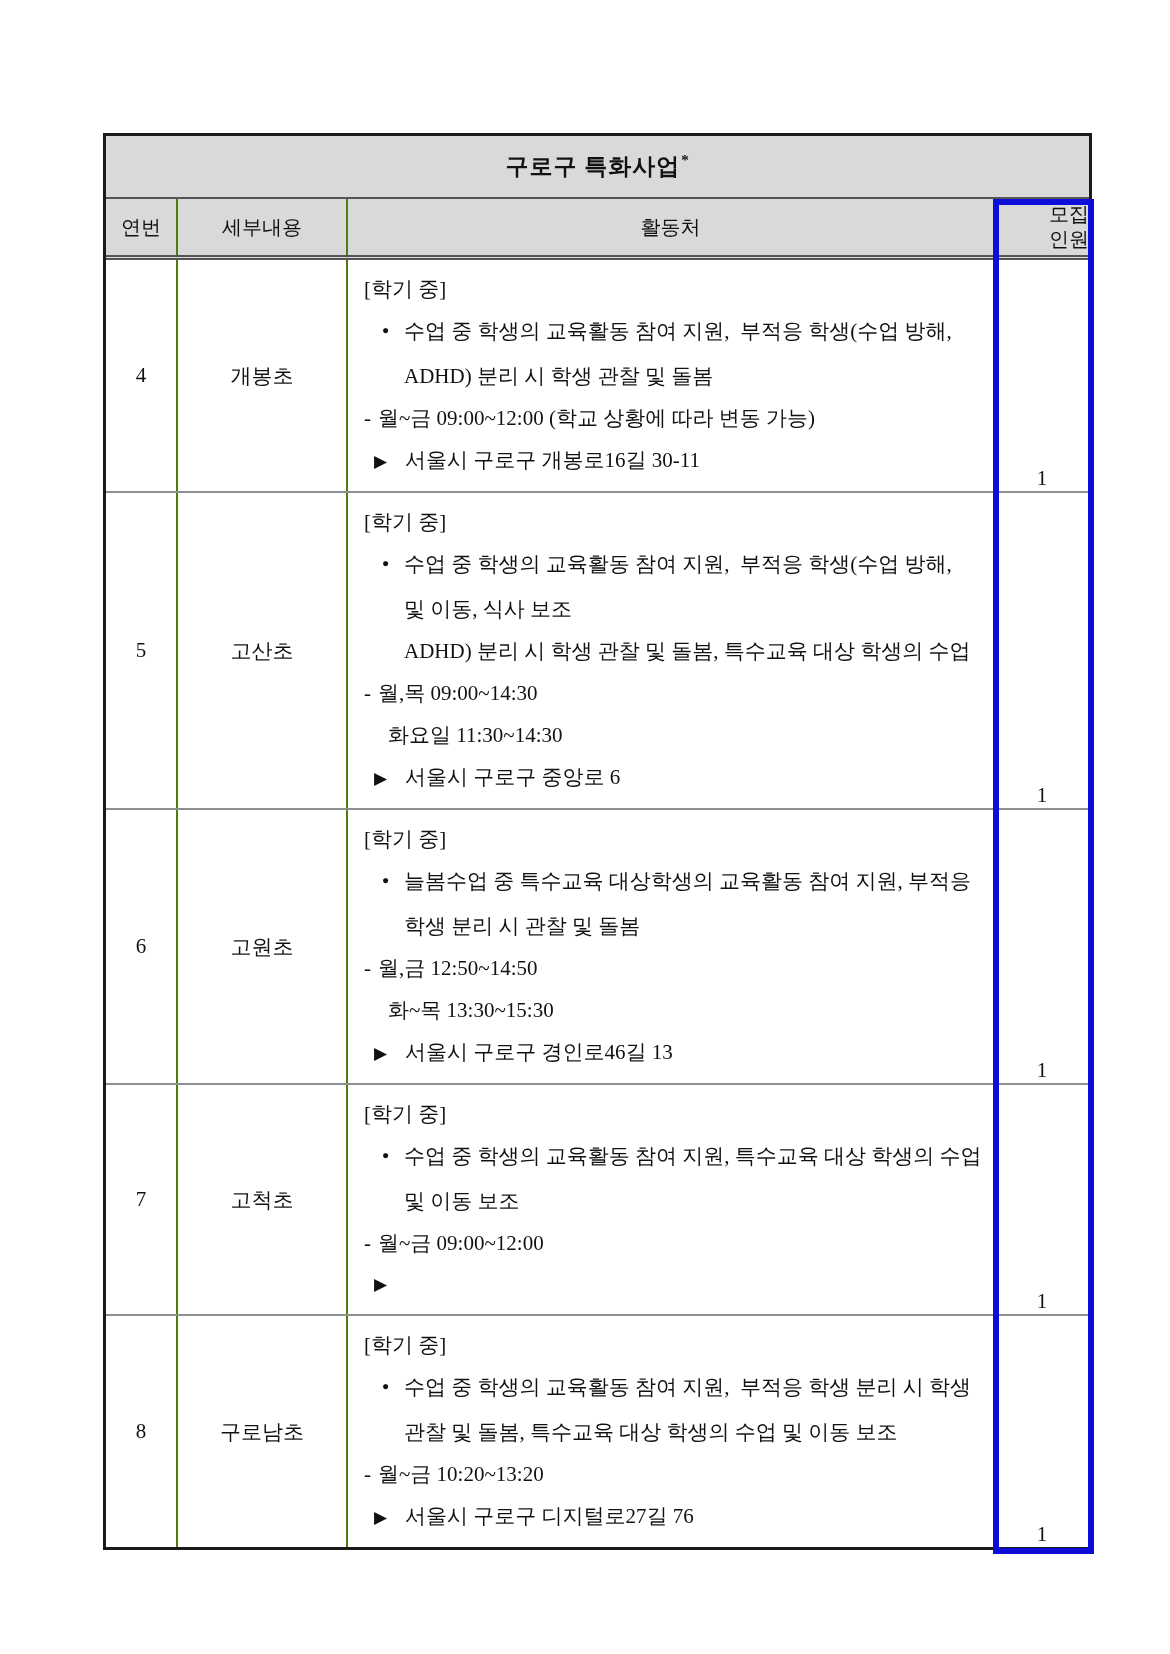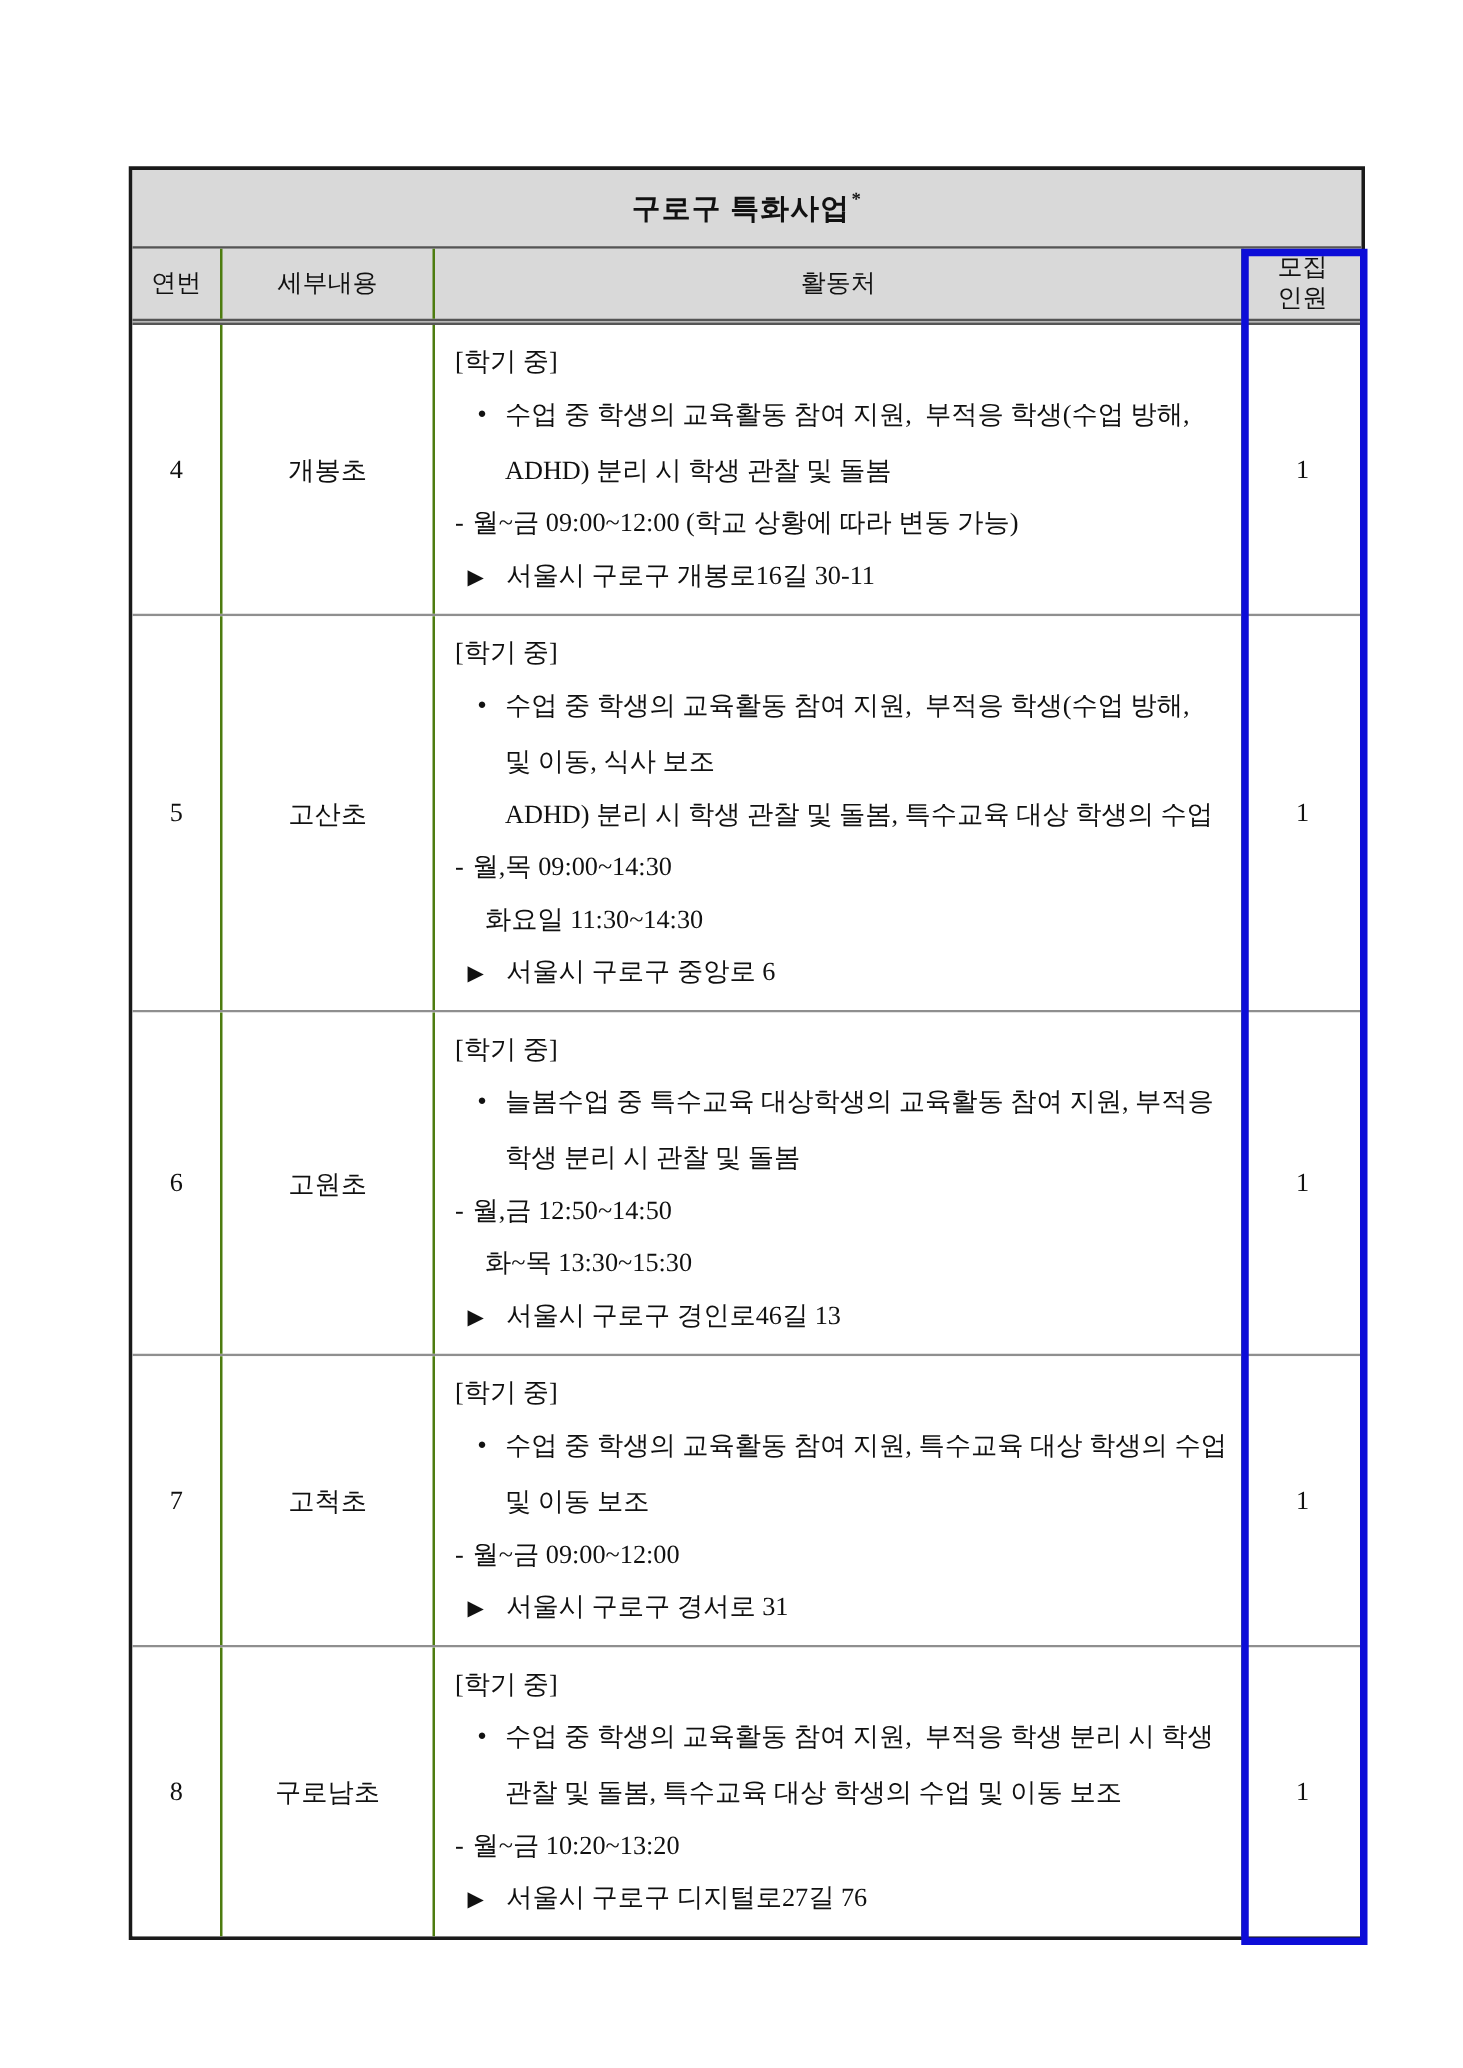--- a/index.html
+++ b/index.html
@@ -63,21 +63,21 @@
     line-height: 25px;
   }
   .data-row {
     display: grid;
     grid-template-columns: 72px 170px 647px 94px;
     border-bottom: 2px solid #8f8f8f;
     background: #ffffff;
   }
   .data-row:last-child { border-bottom: none; }
   .c { border-right: 2px solid #4d7c0f; }
-  .c:last-child { border-right: none; }
+  .c:last-child { border-right: none; align-items: flex-end; }
   .cell-center {
     display: flex;
     align-items: center;
     justify-content: center;
     font-size: 21px;
   }
   .det {
     padding: 8px 6px 8px 10px;
     display: flex;
     flex-direction: column;
@@ -191,21 +191,21 @@
   </div>
 
   <div class="data-row">
     <div class="c cell-center no">7</div>
     <div class="c cell-center place">고척초</div>
     <div class="c det">
               <div class="ln plain"><span class="txt">[학기 중]</span></div>
               <div class="ln bullet"><span class="pfx">●</span><span class="txt">수업 중 학생의 교육활동 참여 지원, 특수교육 대상 학생의 수업</span></div>
               <div class="ln cont"><span class="txt">및 이동 보조</span></div>
               <div class="ln dash"><span class="pfx">-</span><span class="txt">월~금 09:00~12:00</span></div>
-              <div class="ln addr"><span class="pfx">▶</span><span class="txt">서울시 구로구 경서로 31</span></div>
+              <div class="ln addr"><span class="pfx">▶</span></div>
             </div>
     <div class="c cell-center rec">1</div>
   </div>
 
   <div class="data-row">
     <div class="c cell-center no">8</div>
     <div class="c cell-center place">구로남초</div>
     <div class="c det">
               <div class="ln plain"><span class="txt">[학기 중]</span></div>
               <div class="ln bullet"><span class="pfx">●</span><span class="txt">수업 중 학생의 교육활동 참여 지원,  부적응 학생 분리 시 학생</span></div>

